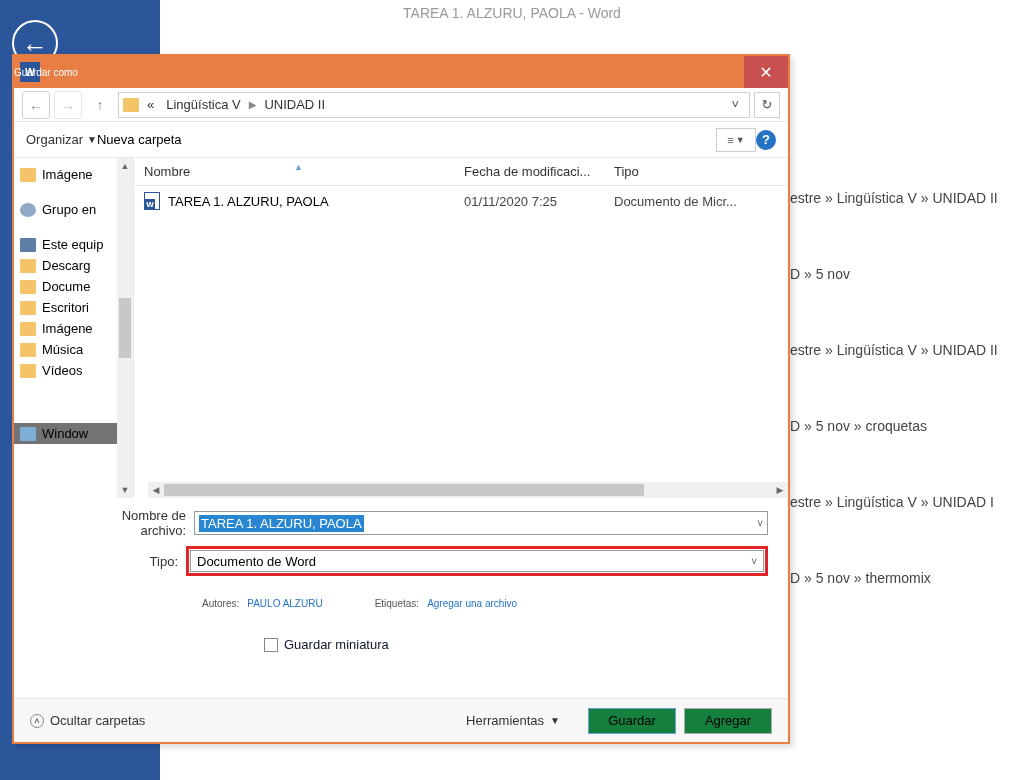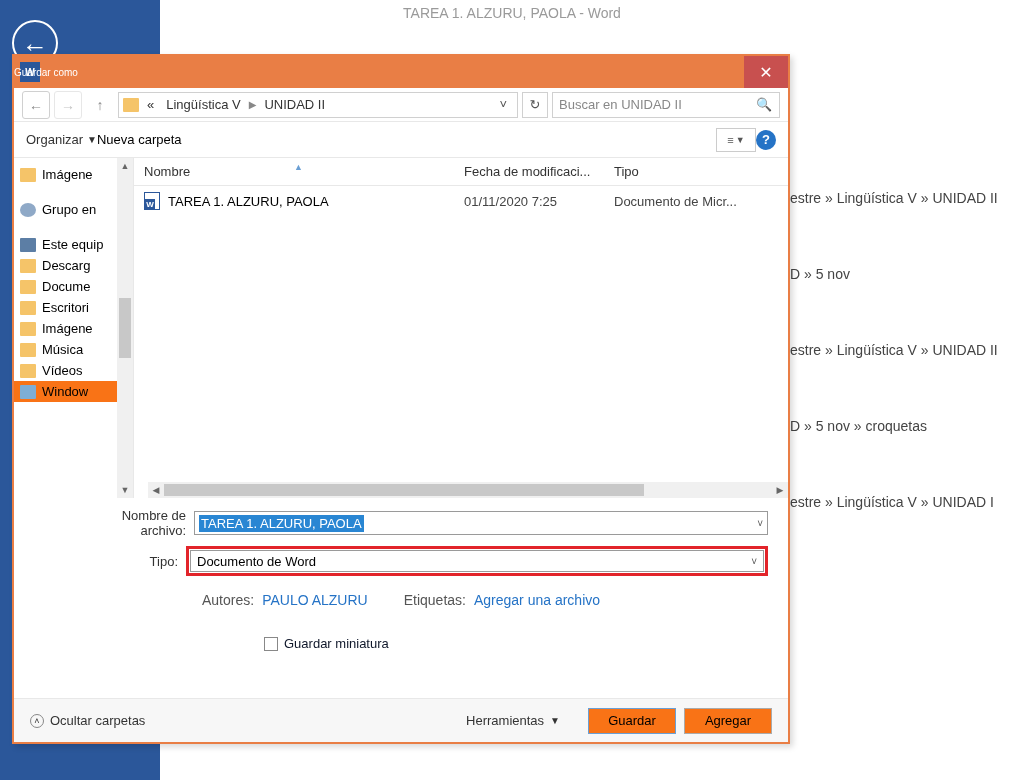--- a/index.html
+++ b/index.html
@@ -39,21 +39,21 @@
 .toolrow { height: 36px; display: flex; align-items: center; padding: 0 12px; border-bottom: 1px solid #e8e8e8; font-size: 13px; }
 .toolrow .organize { color: #333; display:flex; align-items:center; gap:4px; cursor:pointer; }
 .toolrow .spacer { flex: 1; }
 .viewbox { width: 40px; height: 24px; border: 1px solid #ccc; display: flex; align-items: center; justify-content: center; gap: 2px; font-size: 11px; color: #555; }
 .help { width: 20px; height: 20px; border-radius: 50%; background: #2573c6; color: #fff; display: flex; align-items: center; justify-content: center; font-size: 13px; font-weight: bold; }
 
 
 .explorer { display: flex; height: 340px; position: relative; }
 .sidebar { width: 120px; border-right: 1px solid #e8e8e8; overflow: hidden; padding: 6px 0; font-size: 13px; position: relative; }
 .sidebar .item { display: flex; align-items: center; gap: 6px; padding: 3px 6px; white-space: nowrap; cursor:pointer; }
-.sidebar .item.sel { background: #f97316; }
+.sidebar .item.sel { background: #737373; margin-top: 42px; }
 .sb-icon { width: 16px; height: 14px; background: #f5c469; border-radius: 1px; flex-shrink: 0; }
 .sb-icon.drive { background: #7eaed6; }
 .sb-icon.group { background: #8fa9c7; border-radius: 50%; }
 .sb-icon.pc { background: #5c7ea5; }
 .sidebar .spacer-item { height: 14px; }
 .sidebar .vscroll { position: absolute; right: 0; top: 0; bottom: 0; width: 16px; background: #f0f0f0; }
 .sidebar .vscroll .thumb { position: absolute; left: 2px; right: 2px; top: 140px; height: 60px; background: #c8c8c8; }
 .sidebar .vscroll .arr { position: absolute; left: 0; right: 0; height: 16px; display: flex; align-items: center; justify-content: center; font-size: 9px; color: #666; }
 .sidebar .vscroll .arrup { top: 0; }
 .sidebar .vscroll .arrdn { bottom: 0; }
@@ -80,51 +80,52 @@
 
 .bottom-form { padding: 10px 20px 10px 60px; font-size: 13px; }
 .form-row { display: flex; align-items: center; margin-bottom: 8px; }
 .form-label { width: 120px; text-align: right; padding-right: 8px; color: #333; }
 .file-name-box { flex: 1; height: 24px; border: 1px solid #9a9a9a; display: flex; align-items: center; padding: 0 4px; position: relative; }
 .file-name-box .val { background: #2986d3; color: #fff; padding: 1px 2px; }
 .file-name-box .dd { margin-left: auto; color: #555; font-size: 10px; }
 .type-row-wrap { border: 3px solid #e2242a; padding: 1px; display: flex; align-items: center; }
 .type-box { flex: 1; height: 22px; border: 1px solid #9a9a9a; display: flex; align-items: center; padding: 0 6px; background: #fff; }
 .type-box .dd { margin-left: auto; color: #555; font-size: 10px; }
-.meta-row { display: flex; gap: 36px; padding-left: 128px; margin-top: 16px; font-size: 14px; }
+.meta-row { display: flex; gap: 52px; padding-left: 128px; margin-top: 22px; font-size: 10px; }
 .meta-label { color: #555; }
 .meta-link { color: #2573c6; margin-left: 8px; }
 .thumb-row { padding-left: 190px; margin-top: 28px; display: flex; align-items: center; gap: 6px; }
 .checkbox { width: 14px; height: 14px; border: 1px solid #888; }
 .thumb-label { color: #0f172a; }
 
 
 .dlg-footer { position: absolute; bottom: 0; left: 0; right: 0; height: 44px; display: flex; align-items: center; padding: 0 16px; border-top: 1px solid #e8e8e8; background: #f7f7f7; }
 .hide-folders { display: flex; align-items: center; gap: 6px; font-size: 13px; color: #333; cursor:pointer; }
 .hide-icon { width: 14px; height: 14px; border: 1px solid #888; border-radius: 50%; display: flex; align-items: center; justify-content: center; font-size: 9px; }
 .footer-spacer { flex: 1; }
 .tools { font-size: 13px; color: #333; margin-right: 20px; display:flex; align-items:center; gap:6px; cursor:pointer;}
-.dlg-btn { width: 88px; height: 26px; border: 1px solid #aaa; background: #f97316; font-size: 13px; margin-left: 8px; cursor:pointer; display:flex; align-items:center; justify-content:center; }
+.dlg-btn { width: 88px; height: 26px; border: 1px solid #aaa; background: #15803d; font-size: 13px; margin-left: 8px; cursor:pointer; display:flex; align-items:center; justify-content:center; }
 .dlg-btn.primary { border: 1px solid #6a9fd4; }
 </style>
 </head>
 <body>
 
 <div class="word-bg">
   <div class="word-title">TAREA 1. ALZURU, PAOLA - Word</div>
   <div class="backstage-bar"></div>
   <div class="back-btn">
     <span>←</span>
   </div>
   <div class="recent-bg">
     <div class="line">estre » Lingüística V » UNIDAD II</div>
     <div class="line">D » 5 nov</div>
     <div class="line">estre » Lingüística V » UNIDAD II</div>
     <div class="line">D » 5 nov » croquetas</div>
     <div class="line">estre » Lingüística V » UNIDAD I</div>
+    <div class="line">D » 5 nov » thermomix</div>
   </div>
 </div>
 
 <div class="dialog">
   <div class="titlebar">
     <div class="word-icon">W</div>
     <div class="title">Guardar como</div>
     <div class="close">
       <span>✕</span>
     </div>
@@ -144,24 +145,20 @@
       <div class="folder-icon"></div>
       <span class="crumb">«</span>
       <span class="crumb">Lingüística V</span>
       <span class="chev">▶</span>
       <span class="crumb">UNIDAD II</span>
       <span class="drop-v">˅</span>
     </div>
     <div class="refresh">
         <span>↻</span>
       </div>
-    <div class="searchbox">
-      <span>Buscar en UNIDAD II</span>
-      <span class="mag">🔍</span>
-    </div>
   </div>
 
   <div class="toolrow">
     <div class="organize">
       <span>Organizar</span>
       <span style="font-size:10px">▼</span>
     </div>
     <div>Nueva carpeta</div>
     <div class="spacer"></div>
     <div class="viewbox">

